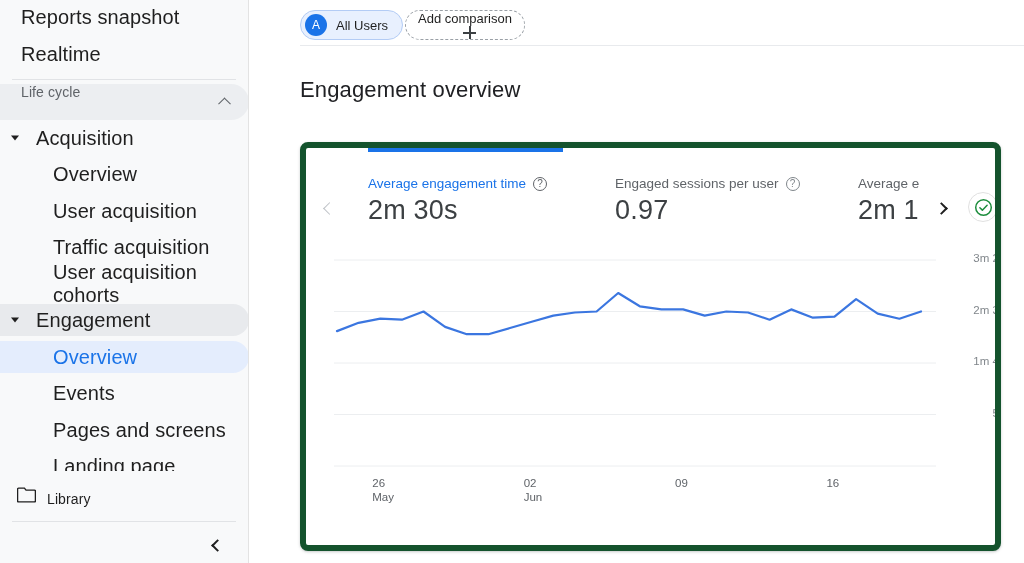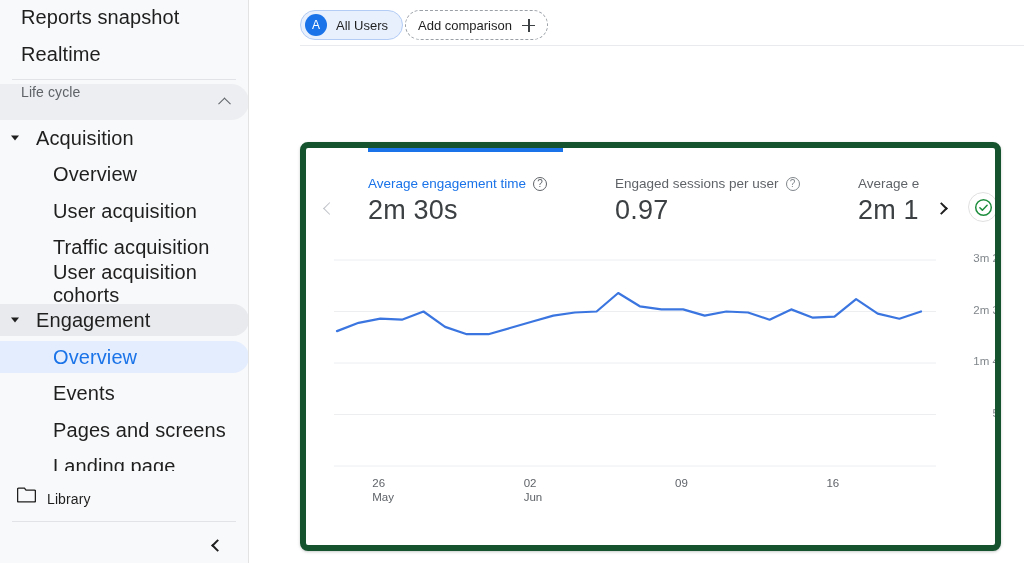--- a/index.html
+++ b/index.html
@@ -150,20 +150,21 @@
     background: #1a73e8; color: #fff;
     font-size: 12px; display: flex; align-items: center; justify-content: center;
     margin-right: 9px;
   }
   #chip-add-comparison {
     left: 105px; top: 10px;
     padding: 0 12px;
     background: #fff;
     border: 1px dashed #9aa0a6;
     color: #1f1f1f;
+    flex-direction: column;
   }
   .plus-icon {
     position: relative; width: 13px; height: 13px; margin-left: 10px; display: inline-block;
   }
   .plus-icon::before, .plus-icon::after {
     content: ""; position: absolute; background: #3c4043;
   }
   .plus-icon::before { left: 0; top: 6px; width: 13px; height: 1.6px; }
   .plus-icon::after  { top: 0; left: 6px; height: 13px; width: 1.6px; }
 
@@ -331,20 +332,21 @@
         <div class="chip" id="chip-all-users">
           <span class="avatar-circle">A</span>
           <span>All Users</span>
         </div>
         <div class="chip" id="chip-add-comparison">
           <span>Add comparison</span>
           <span class="plus-icon"></span>
         </div>
       </div>
 
+      <h1 id="page-title">Engagement overview</h1>
 
       <section id="card">
 
         <div id="tab-indicator"></div>
 
         <div id="metric-strip">
 
           <div class="carousel-arrow" id="arrow-prev">
             <span class="arr"></span>
           </div>

